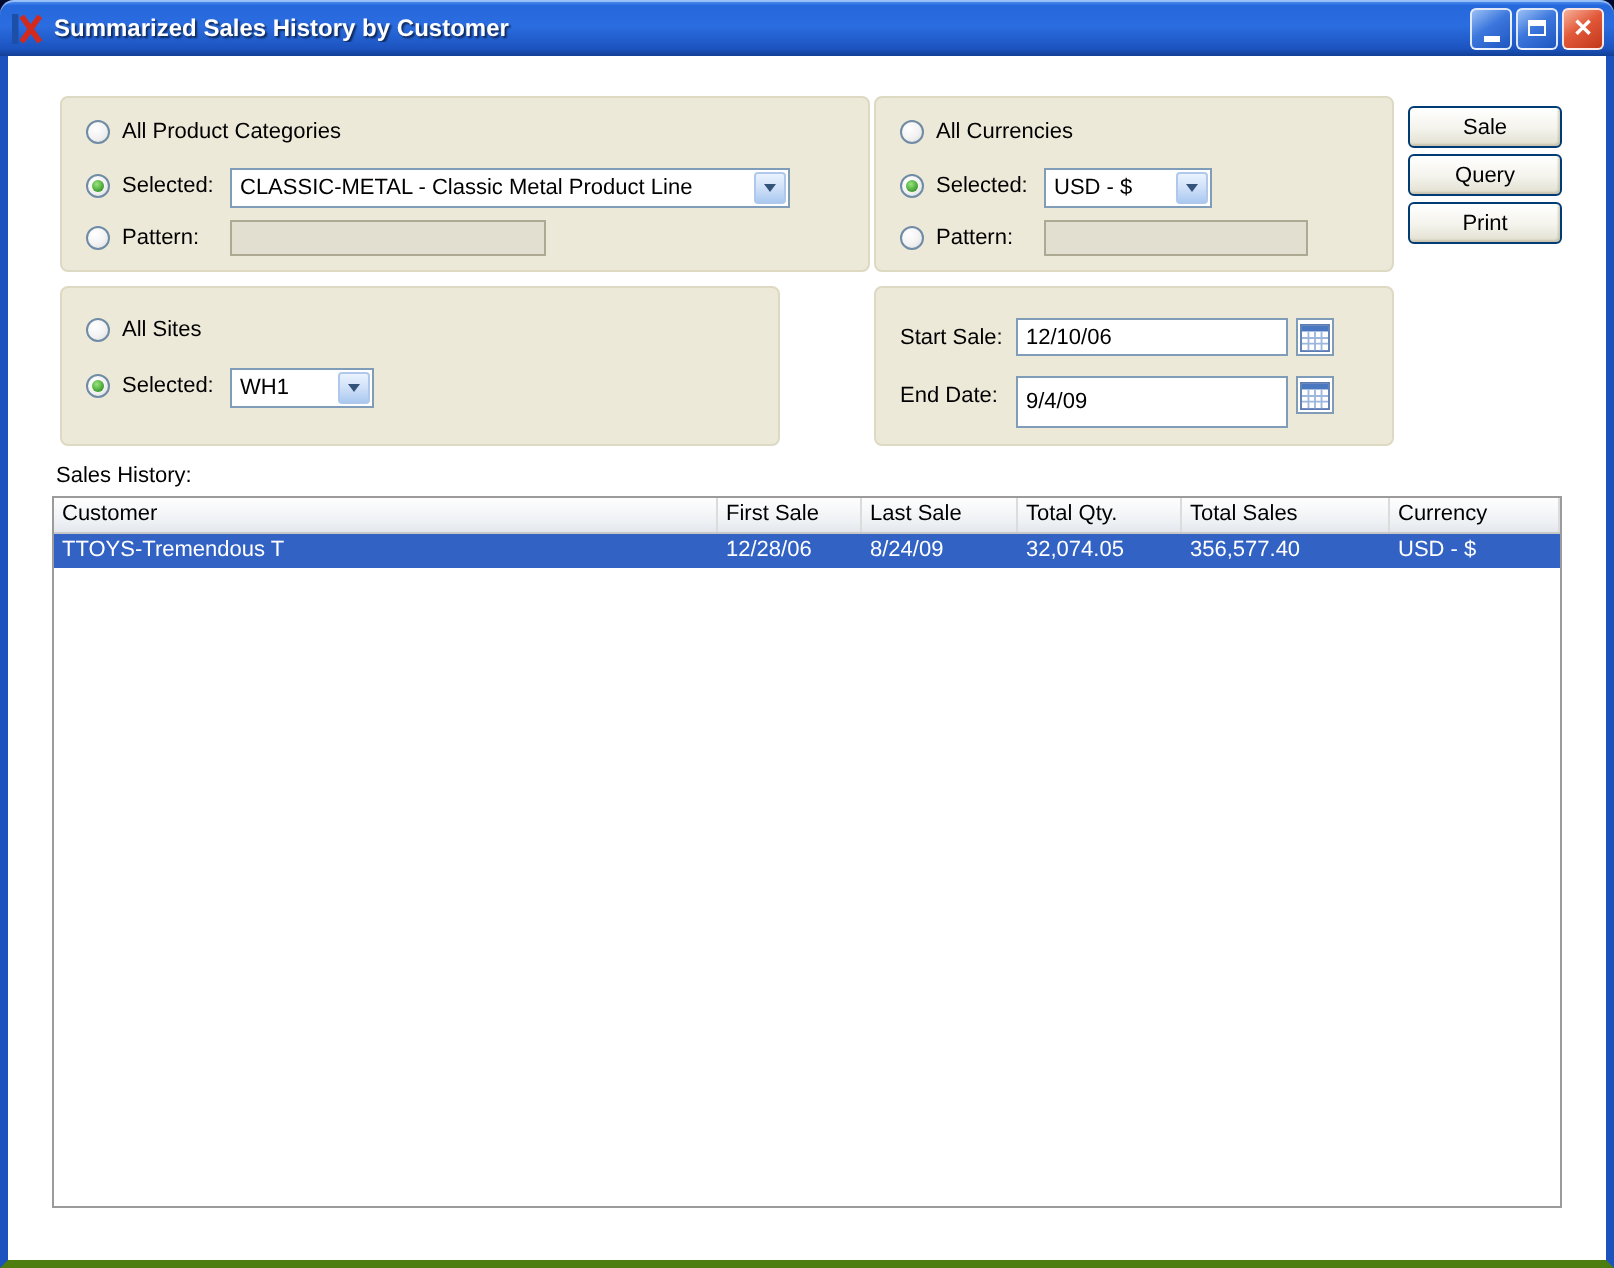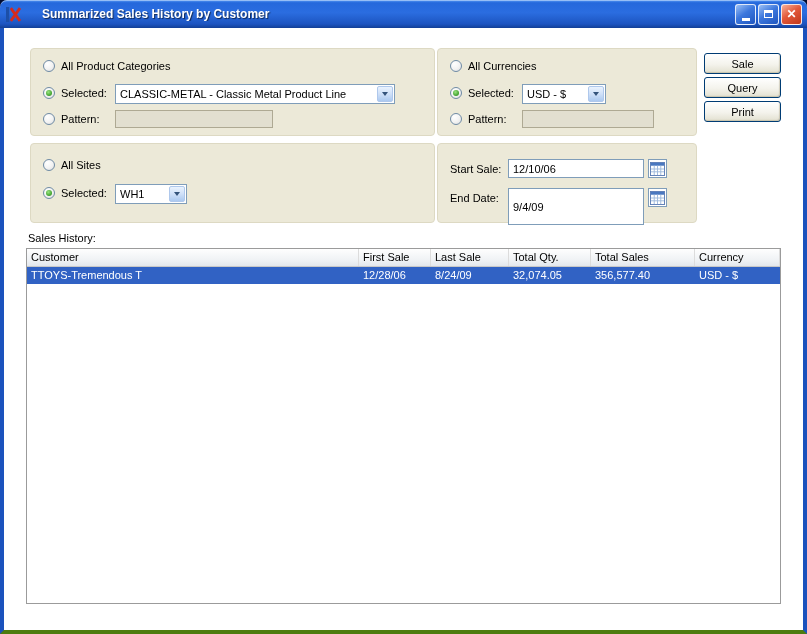--- a/index.html
+++ b/index.html
@@ -14,21 +14,21 @@
   
   .titlebar {
     flex:0 0 28px; height:28px;
     border-radius:7px 7px 0 0;
     background:linear-gradient(180deg,#5a9cf5 0%,#2568dc 10%,#2b6de0 45%,#1c54c0 86%,#123f96 100%);
     display:flex; align-items:center; padding:0 5px 0 6px;
     box-shadow:inset 0 1px 0 rgba(255,255,255,.4);
   }
   .app-icon { width:16px; height:16px; display:flex; align-items:center; }
   .title {
-    flex:1; color:#fff; font-weight:bold; font-size:12px; margin-left:20px;
+    flex:1; color:#fff; font-weight:bold; font-size:12px; margin-left:5px;
     text-shadow:1px 1px 1px rgba(0,0,0,.6); white-space:nowrap; overflow:hidden;
   }
   .winbtn {
     width:21px; height:21px; margin-left:2px; padding:0;
     border:1px solid rgba(255,255,255,.85); border-radius:3px;
     display:flex; align-items:center; justify-content:center; cursor:pointer;
   }
   .winbtn.blue { background:linear-gradient(145deg,#9cc0f5 0%,#3c77dd 45%,#1f56c0 100%); }
   .winbtn.red  { background:linear-gradient(145deg,#f7b09a 0%,#e2593a 45%,#c0371a 100%); }
   .glyph-min { width:8px; height:3px; background:#fff; margin-top:10px; }
@@ -188,21 +188,21 @@
 
       <span class="radio" style="left:12px; top:64px;"></span>
       <span class="glabel" style="left:30px; top:64px;">Pattern:</span>
       <input class="textbox disabled" style="left: 84px; top: 61px; width: 132px; height: 18px;" value="">
     </div>
 
     <button class="xpbtn" style="left:700px; top:25px;">Sale</button>
     <button class="xpbtn" style="left:700px; top:49px;">Query</button>
     <button class="xpbtn" style="left:700px; top:73px;">Print</button>
 
-    <div class="groupbox" style="left:26px; top:115px; width:405px; height:80px;">
+    <div class="groupbox" style="left:26px; top:115px; width:360px; height:80px;">
       <span class="radio" style="left:12px; top:15px;"></span>
       <span class="glabel" style="left:30px; top:15px;">All Sites</span>
 
       <span class="radio checked" style="left:12px; top:43px;"></span>
       <span class="glabel" style="left:30px; top:43px;">Selected:</span>
       <div class="combo" style="left:84px; top:40px; width:72px;">
         <span class="combo-text">WH1</span>
         <span class="combo-btn">
           <span class="combo-arrow"></span>
         </span>
@@ -214,21 +214,21 @@
       <input class="textbox" style="left: 70px; top: 15px; width: 136px; height: 19px;" value="12/10/06">
       <span class="calbtn" style="left:210px; top:15px;">
         <svg width="15" height="14" viewBox="0 0 16 15">
           <rect x="0.5" y="0.5" width="15" height="14" fill="#fff" stroke="#5a7bb4"></rect>
           <rect x="1" y="1" width="14" height="3" fill="#4a78c0"></rect>
           <path d="M1 7.5 H15 M1 10.5 H15 M4.5 4 V14 M8 4 V14 M11.5 4 V14" stroke="#9db8dc" stroke-width="1" fill="none"></path>
         </svg>
       </span>
 
       <span class="glabel" style="left:12px; top:48px;">End Date:</span>
-      <input class="textbox" style="left: 70px; top: 44px; width: 136px; height: 37px;" value="9/4/09">
+      <input class="textbox" style="left: 70px; top: 44px; width: 136px; height: 26px;" value="9/4/09">
       <span class="calbtn" style="left:210px; top:44px;">
         <svg width="15" height="14" viewBox="0 0 16 15">
           <rect x="0.5" y="0.5" width="15" height="14" fill="#fff" stroke="#5a7bb4"></rect>
           <rect x="1" y="1" width="14" height="3" fill="#4a78c0"></rect>
           <path d="M1 7.5 H15 M1 10.5 H15 M4.5 4 V14 M8 4 V14 M11.5 4 V14" stroke="#9db8dc" stroke-width="1" fill="none"></path>
         </svg>
       </span>
     </div>
 
     <span class="sh-label">Sales History:</span>

